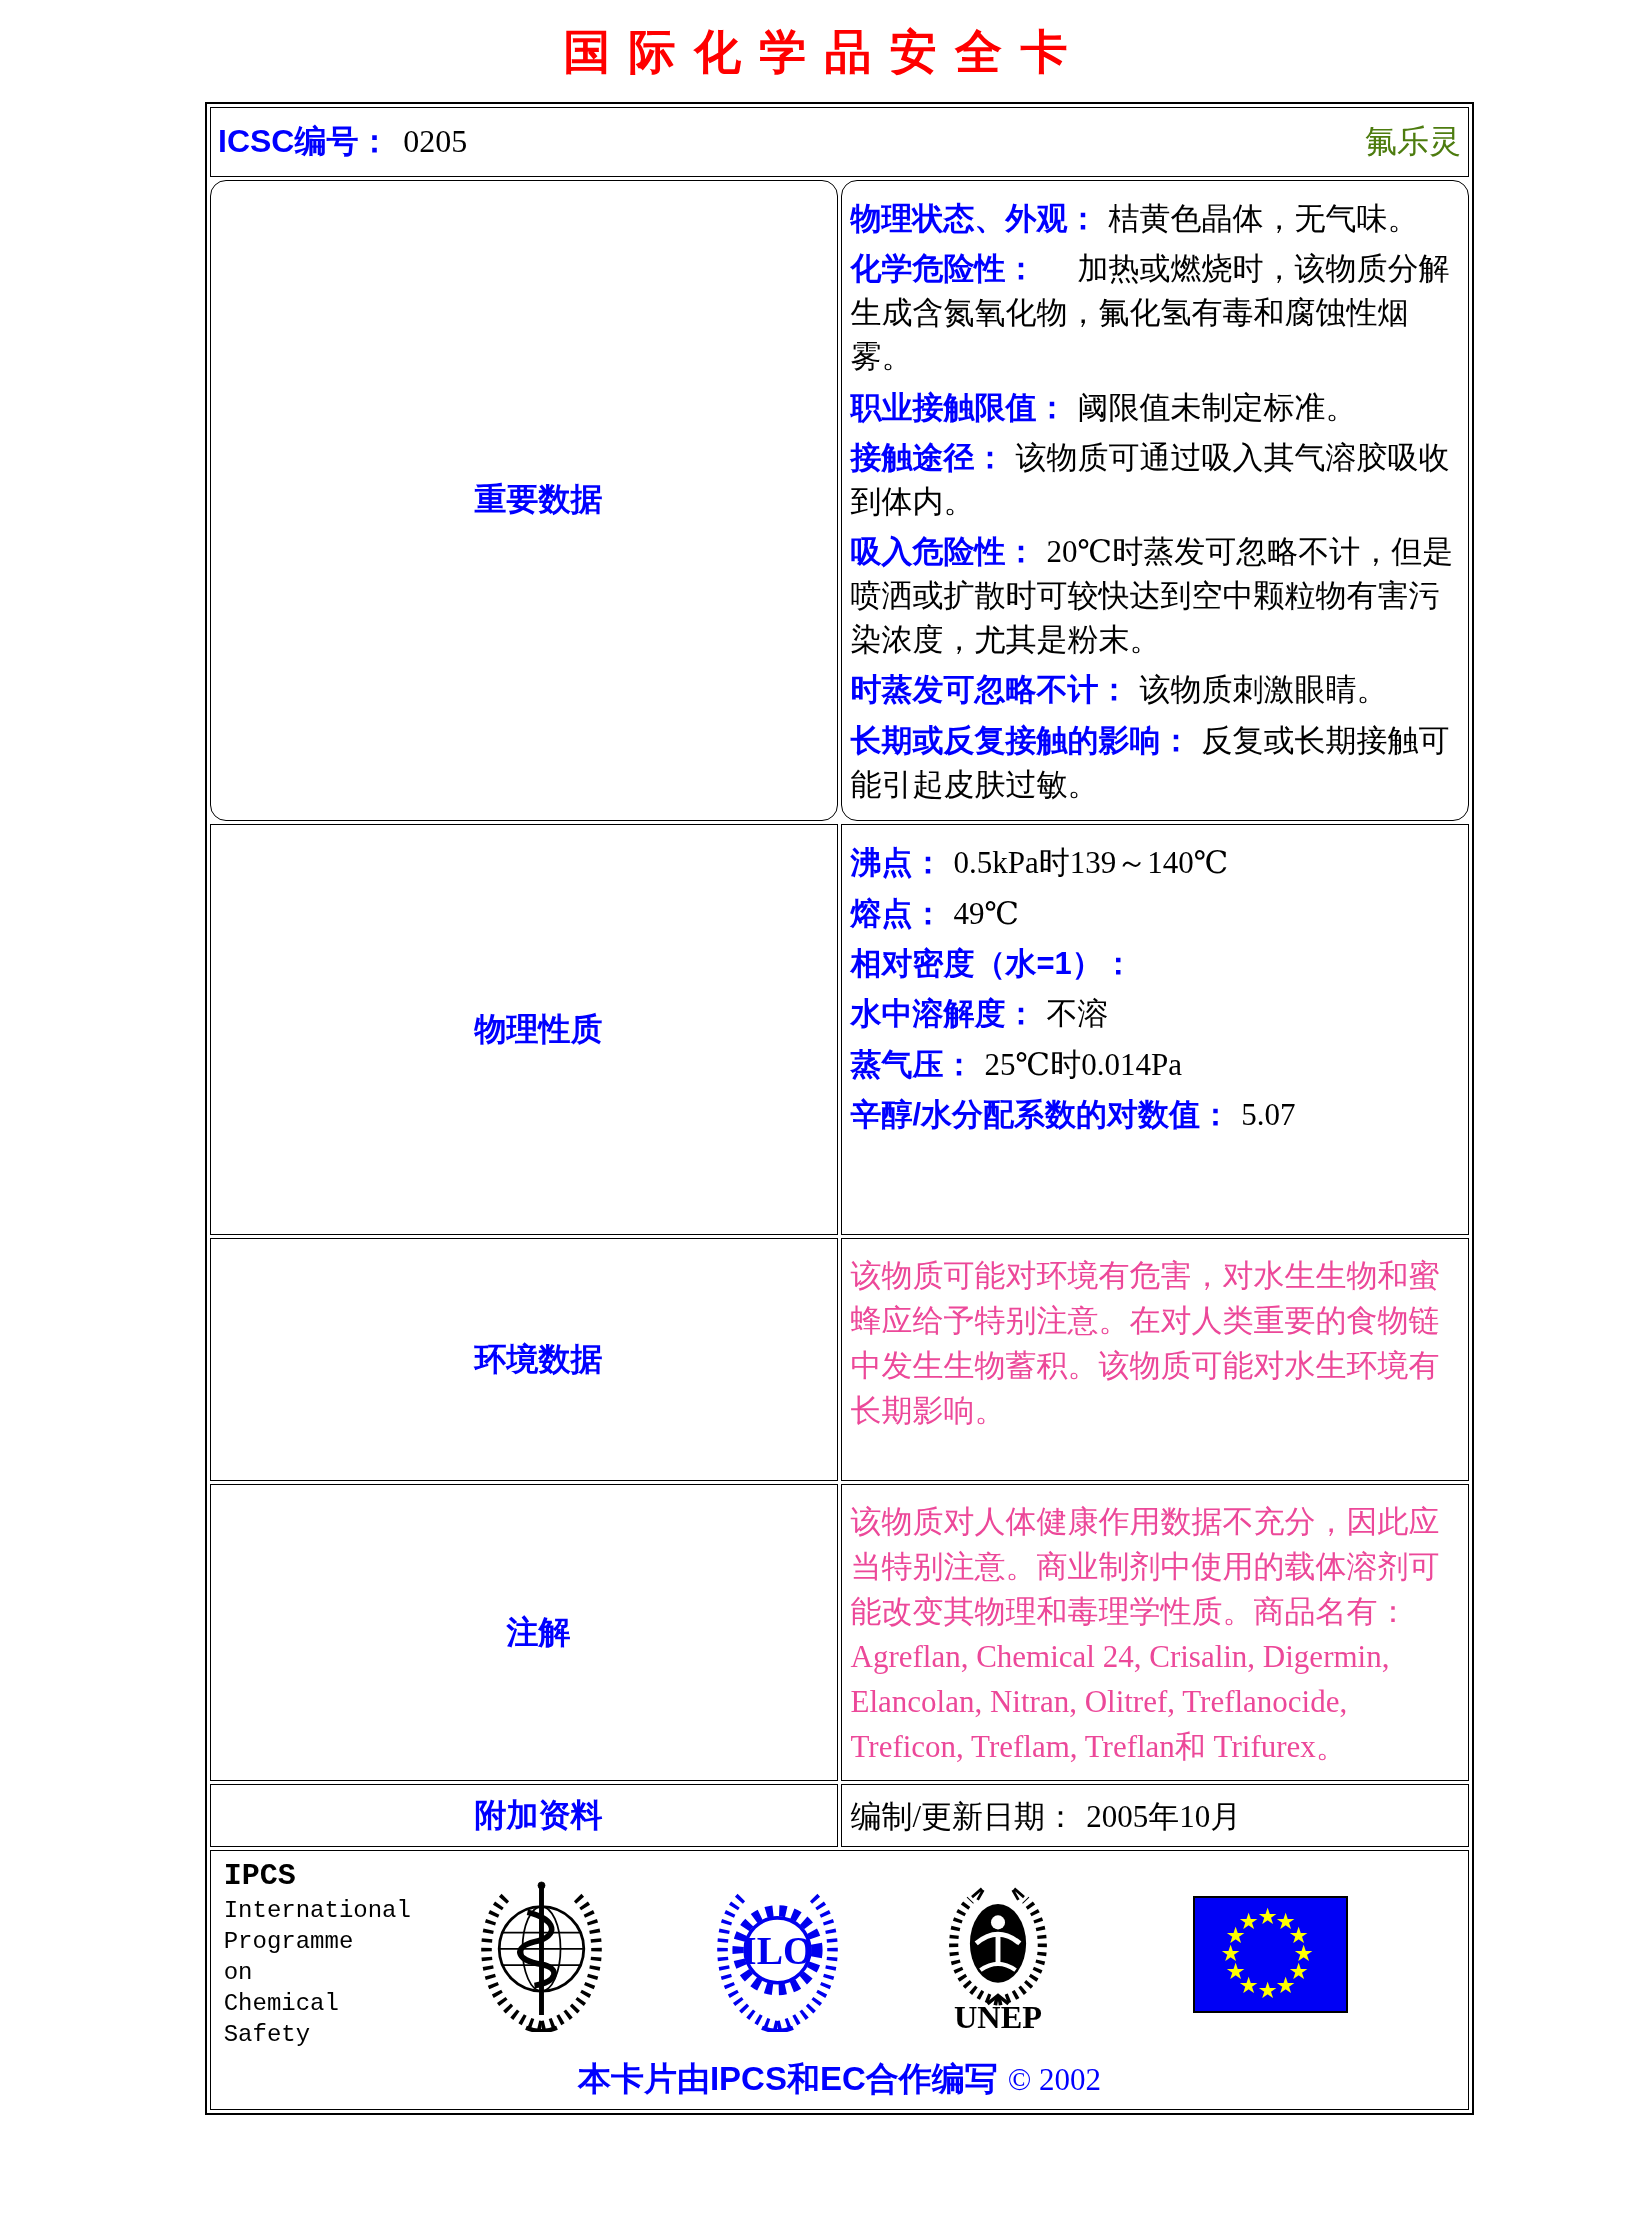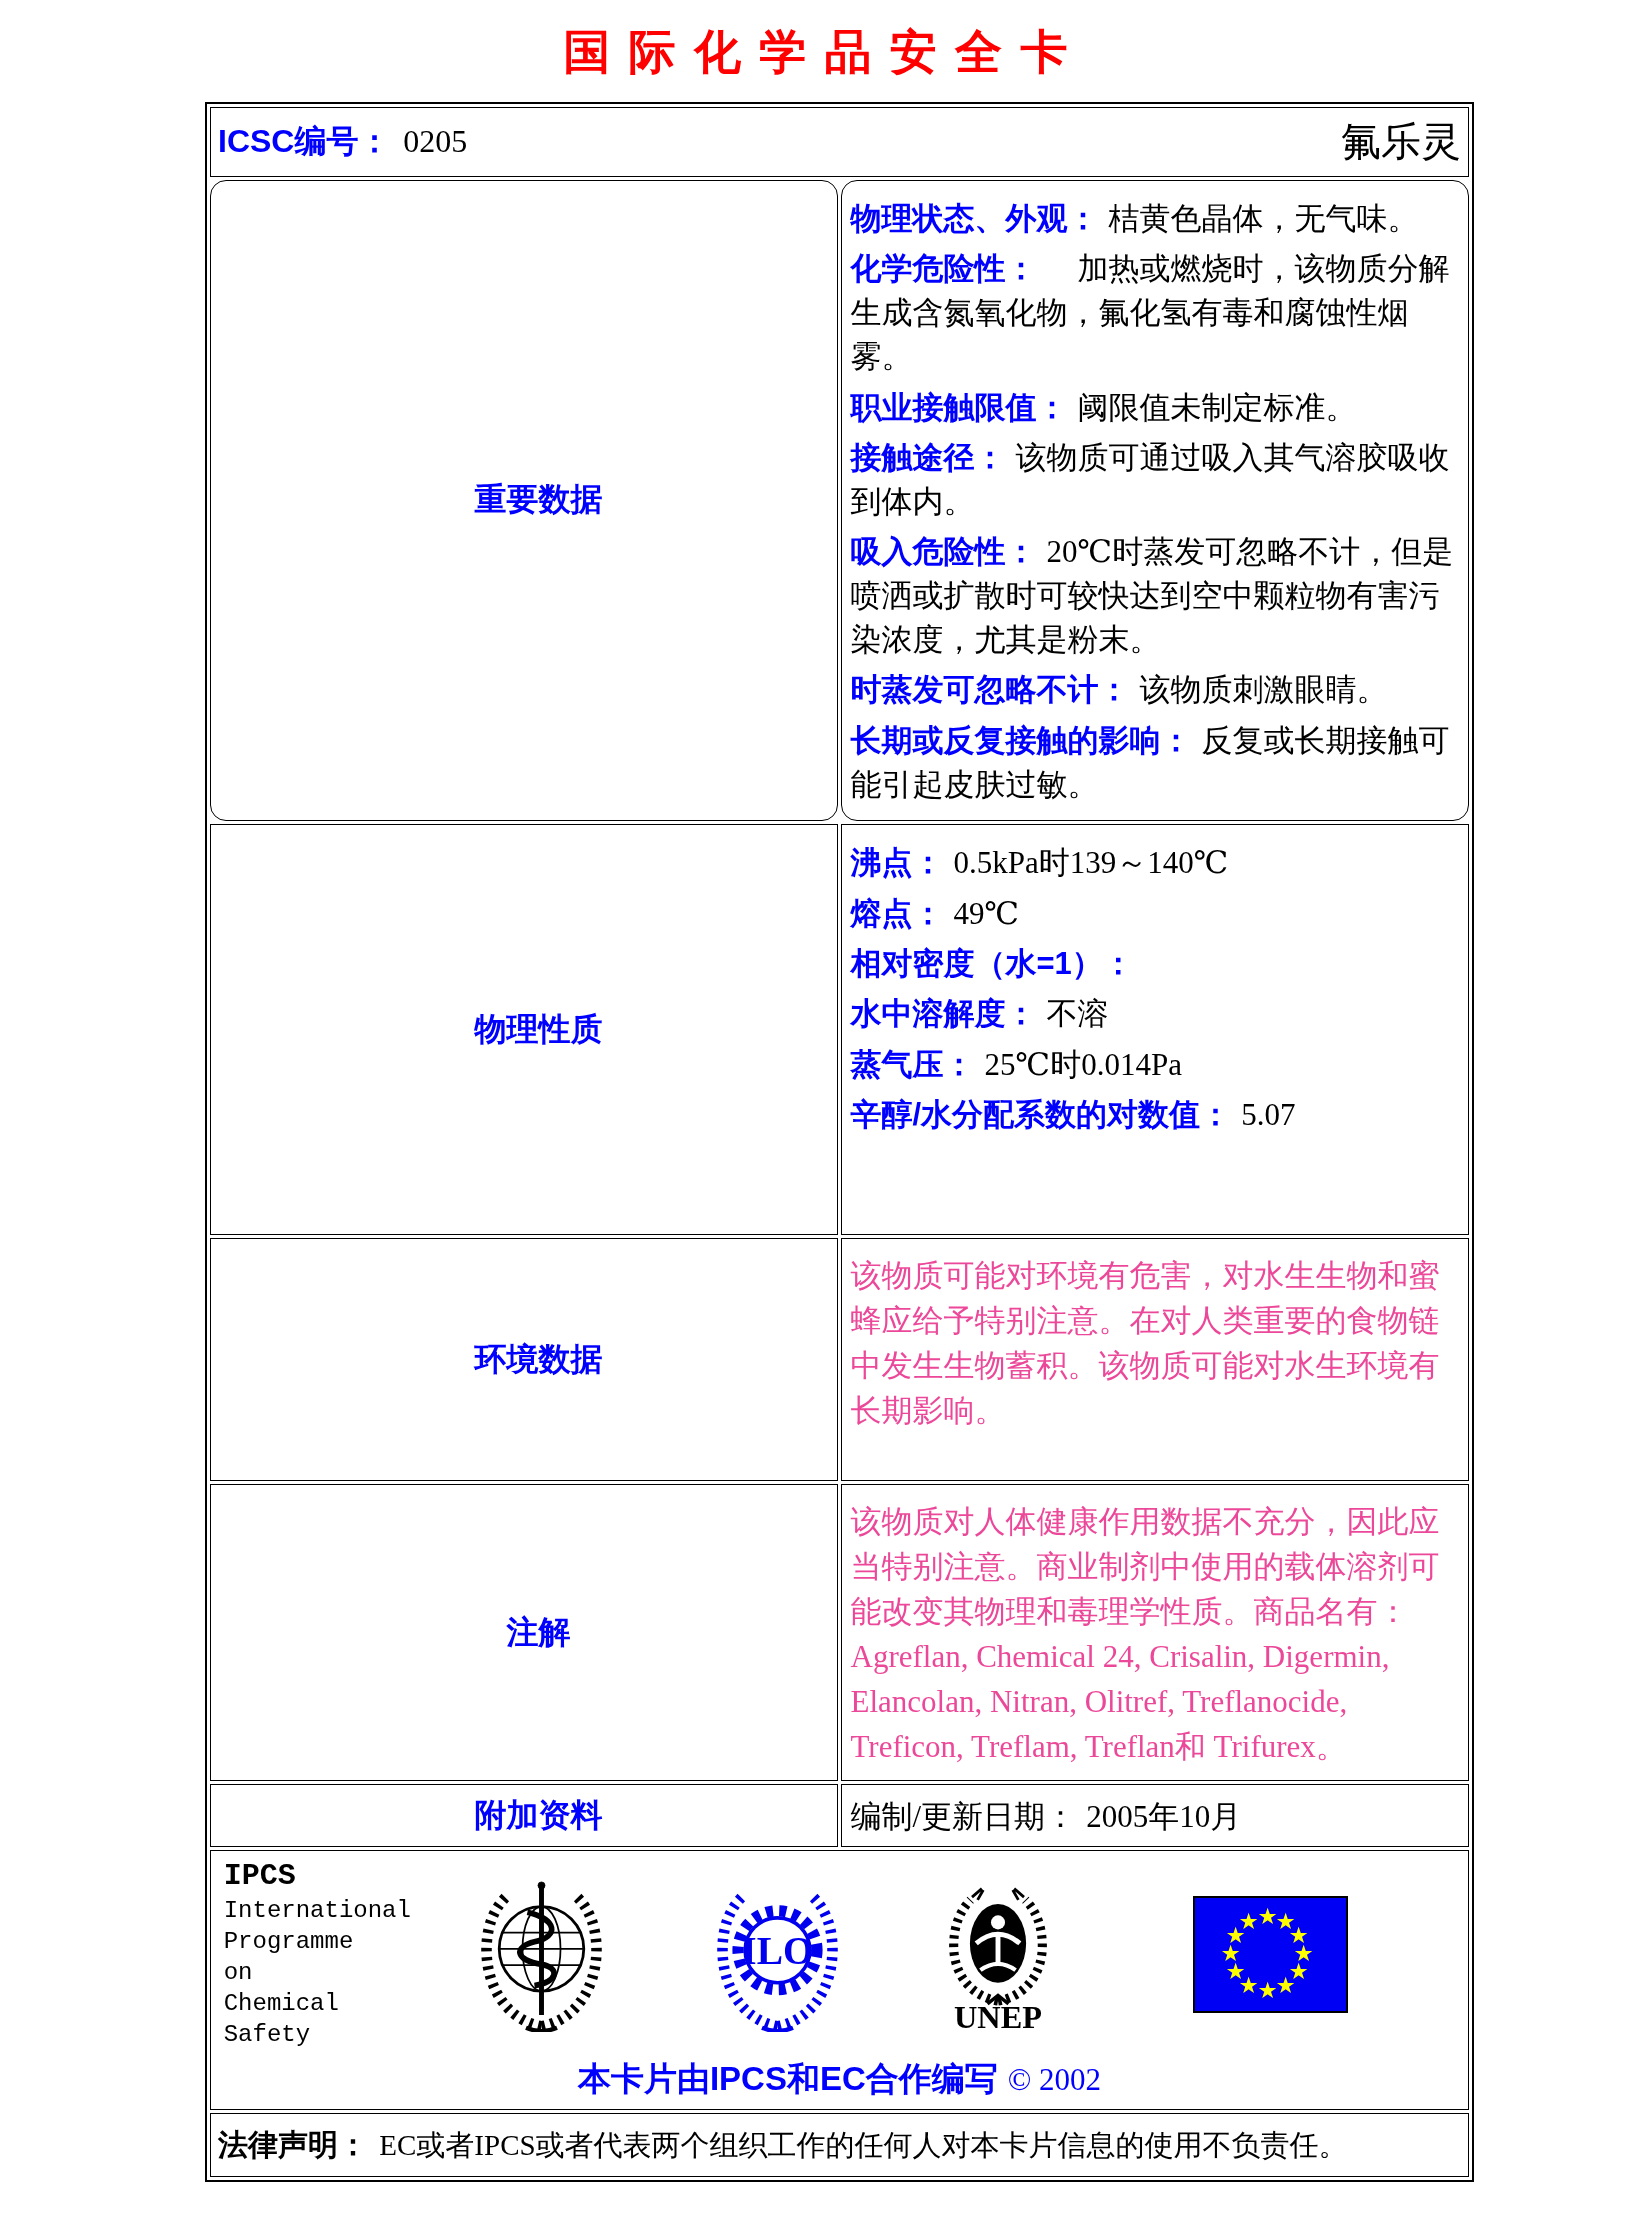--- a/index.html
+++ b/index.html
@@ -29,21 +29,21 @@
   .k{
     color:#0000ff;font-family:"Liberation Sans","DejaVu Sans",sans-serif;
     font-weight:bold;margin-right:10px;
   }
   .section-text{font-size:31px;line-height:45px;margin:4.2px 0;color:#ec4899;}
   
   td.hdr{height:59px;vertical-align:middle;padding:4.2px 7px;}
   .hdr-flex{display:flex;align-items:center;justify-content:space-between;}
   .hdr-left{font-size:32px;}
   .hdr-left .k{margin-right:12.7px;}
-  .substance{font-size:40px;color:#000000;}
+  .substance{font-size:32px;color:#4d7c0f;}
   
   td.h-important{height:530px;border-radius:16px;}
   td.h-physical{height:392px;}
   td.h-environment{height:224px;}
   td.h-notes{height:197px;}
   td.h-additional{height:41px;vertical-align:middle;}
   td.h-logos{height:189px;vertical-align:middle;padding:7px 4.2px;}
   td.h-legal{height:56px;vertical-align:middle;}
   
   .logos-strip{display:flex;align-items:center;}
@@ -209,22 +209,15 @@
           <span class="eu-star" style="left:41px;top:37px;">★</span>
           <span class="eu-star" style="left:54px;top:23px;">★</span>
         </div>
       </div>
       <div class="caption">
         <span>本卡片由IPCS和EC合作编写</span><span class="copy">© 2002</span>
       </div>
     </td>
   </tr>
 
-  <tr>
-    <td colspan="2" class="h-legal">
-      <p class="legal-line" style="margin:0;">
-        <span class="k">法律声明：</span><span>EC或者IPCS或者代表两个组织工作的任何人对本卡片信息的使用不负责任。</span>
-      </p>
-    </td>
-  </tr>
 </tbody>
   </table>
 
 
 </body></html>

